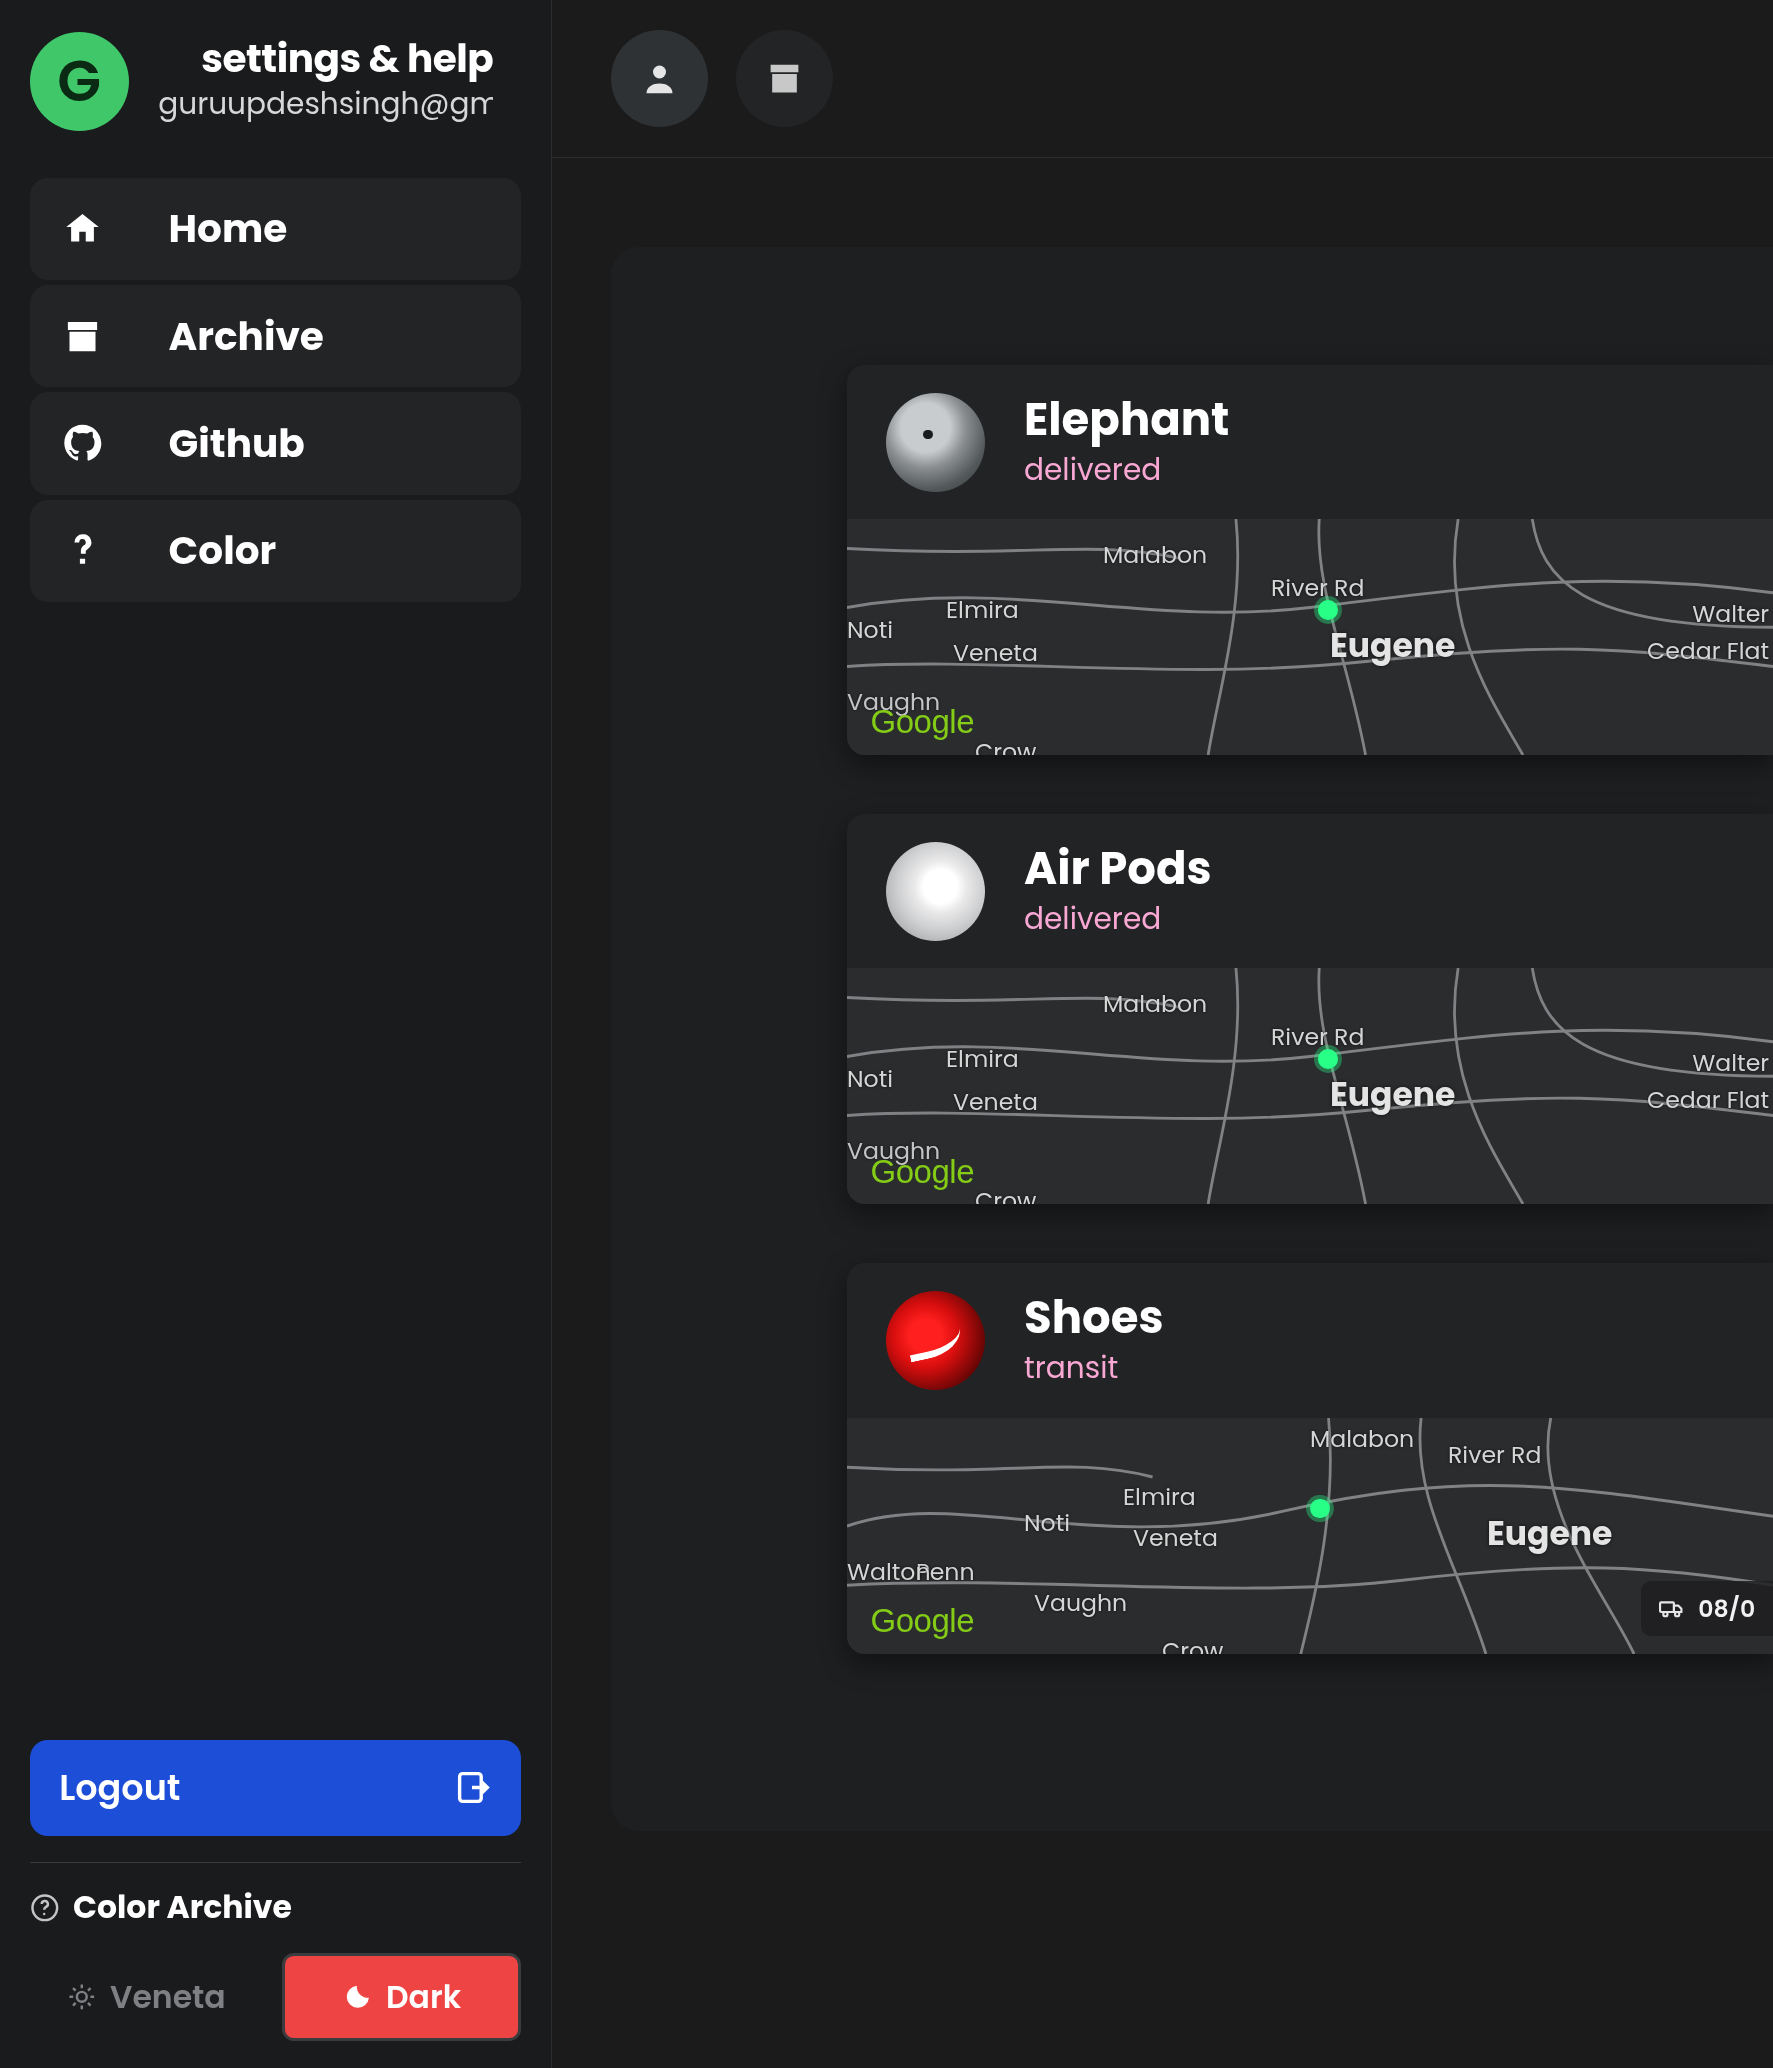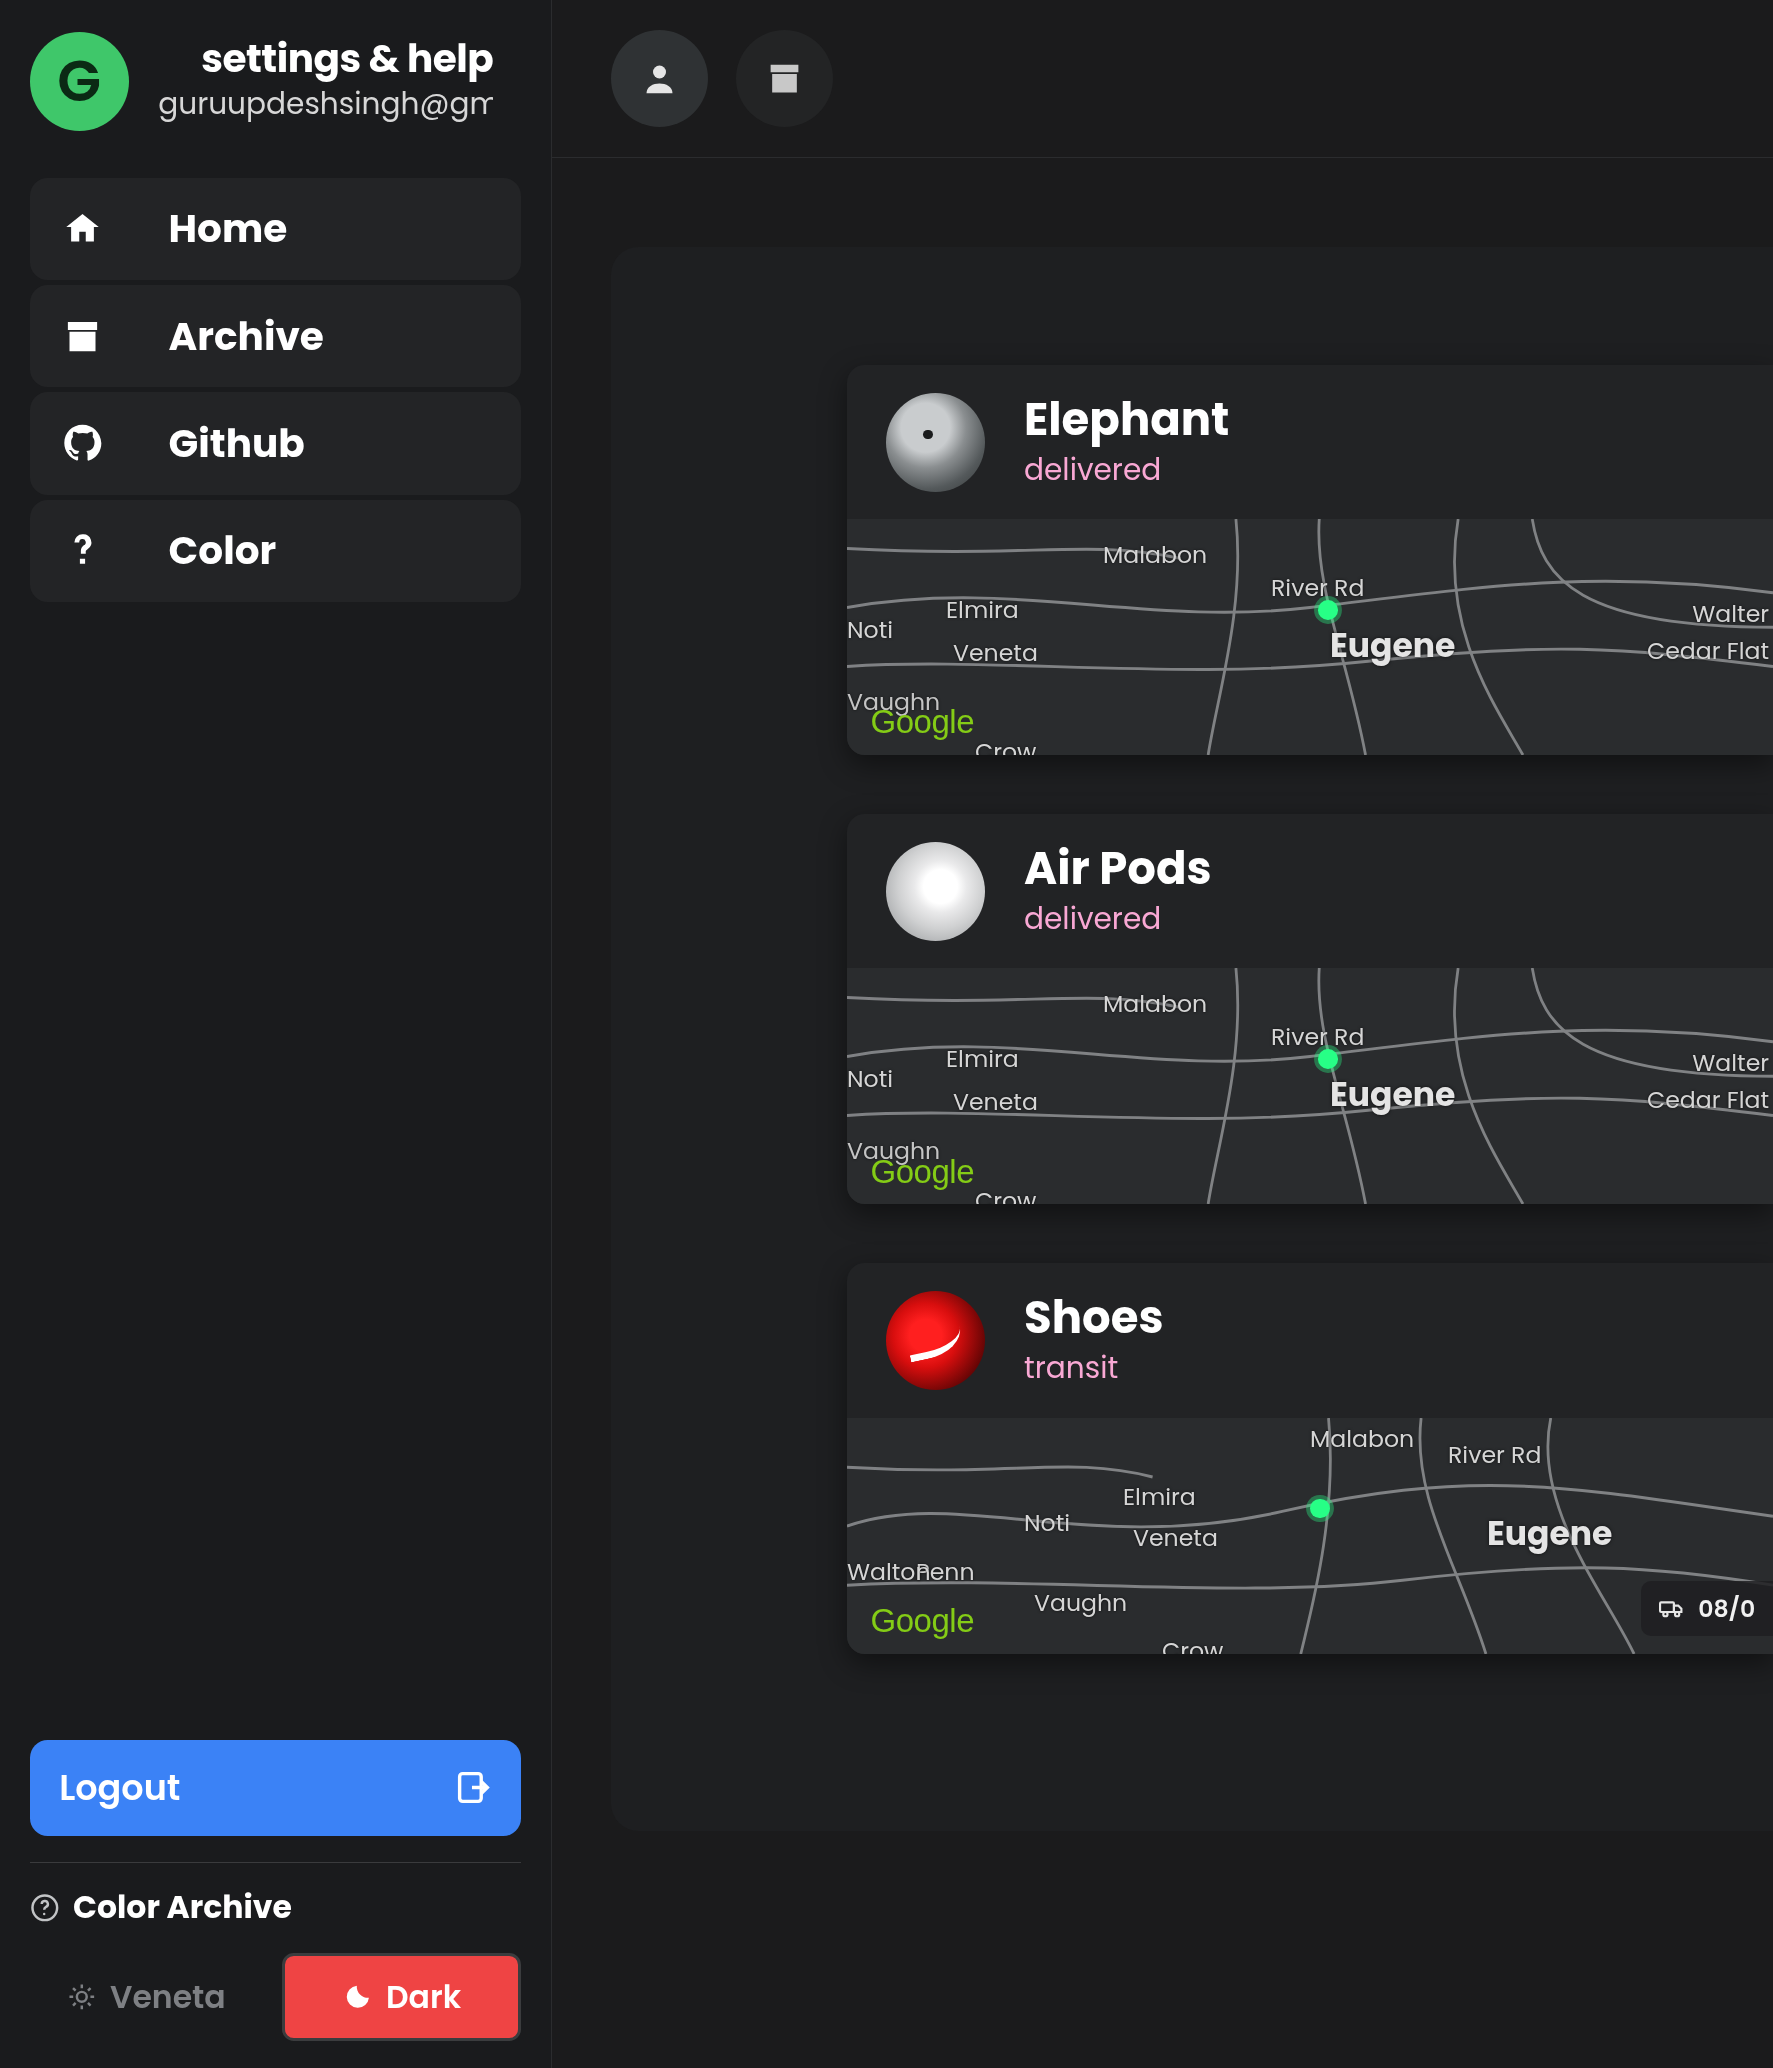--- a/index.html
+++ b/index.html
@@ -37,21 +37,21 @@
     display:flex; align-items:center; gap:59px;
     background:#232426; border-radius:17.7px;
     padding:21.7px 33px;
     font-size:39px; font-weight:700;
     cursor:pointer;
   }
   .nav-item .icon { width:47px; display:flex; align-items:center; justify-content:flex-start; }
   .spacer { flex:1; }
   .logout {
     display:flex; align-items:center; justify-content:space-between;
-    background:#3b82f6; border-radius:17.7px;
+    background:#1d4ed8; border-radius:17.7px;
     padding:21.7px 29.6px; font-size:35px; font-weight:600; cursor:pointer;
   }
   .divider { height:1px; background:#3a3b3d; margin:25.6px 0 21.7px 0; }
   .scheme-label { display:flex; align-items:center; gap:13.8px; font-size:31.5px; font-weight:700; margin-bottom:21.7px;}
   .scheme-toggle { display:flex; gap:19.7px; }
   .scheme-btn {
     flex:1; display:flex; align-items:center; justify-content:center; gap:13.8px;
     padding:17.7px 9.9px; border-radius:11.8px; font-size:31.5px; font-weight:600;
     cursor:pointer;
   }

